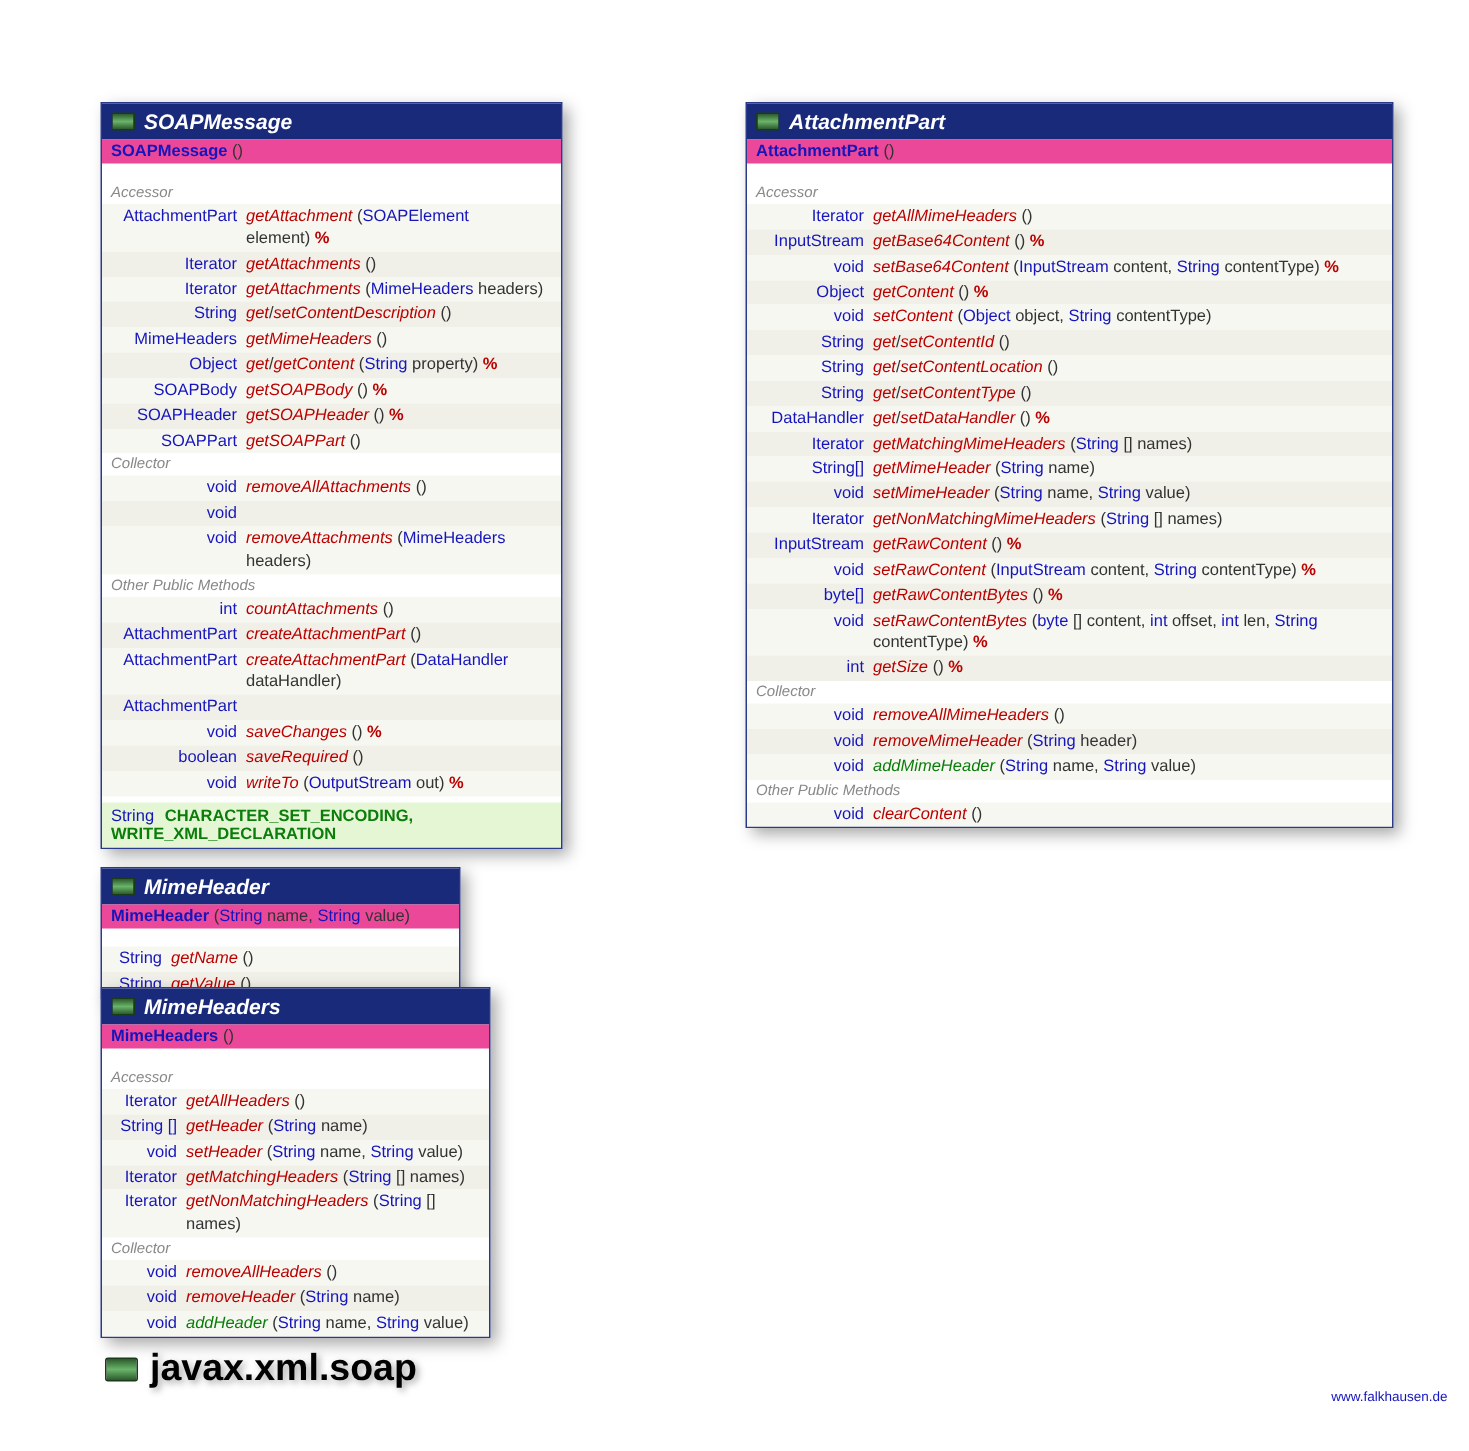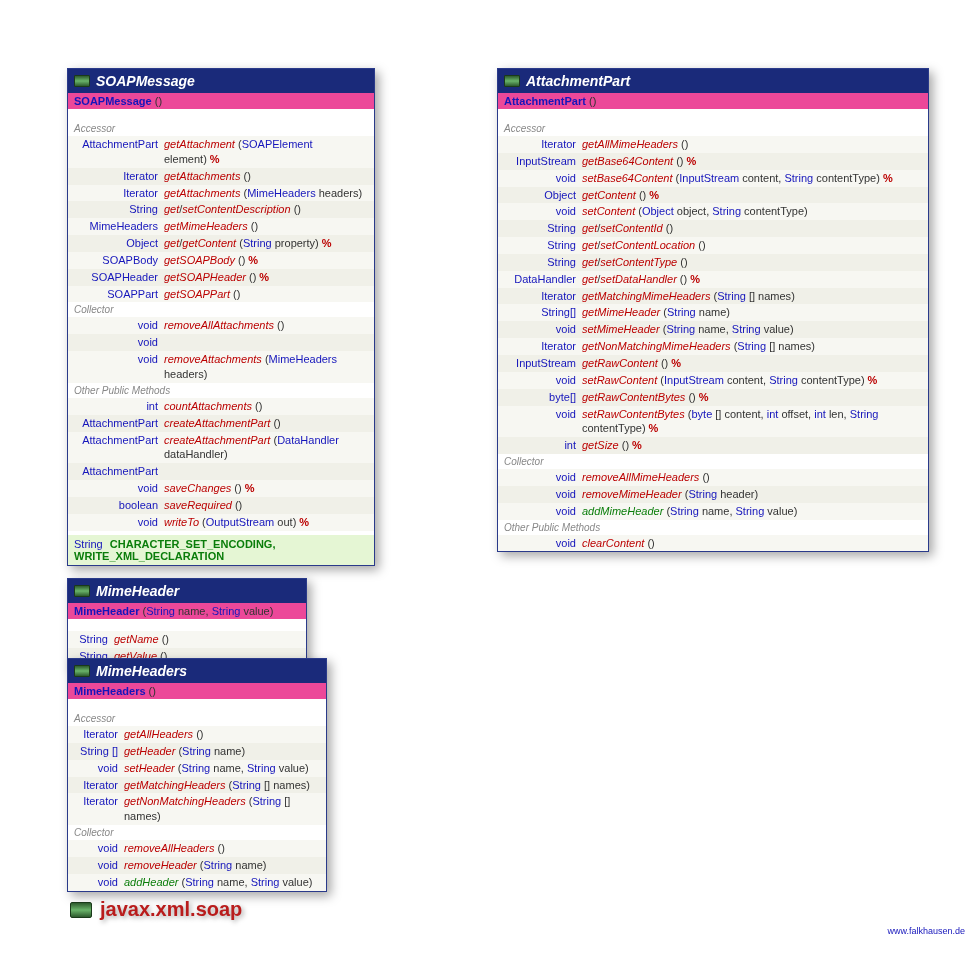--- a/index.html
+++ b/index.html
@@ -80,22 +80,22 @@
     font-size: 11px;
   }
   .constants-row .ret-type-c { color: #1515bb; padding-right: 4px;}
   .constants-row .const-names { color: #0a7d0a; font-weight: bold; }
   .package-label {
     position: absolute;
     display: flex;
     align-items: center;
     gap: 8px;
     font-weight: bold;
-    font-size: 20px;
-    color: #b91c1c;
+    font-size: 25px;
+    color: #000000;
     text-shadow: 2px 2px 5px rgba(0,0,0,0.35);
   }
   .package-icon {
     display: inline-block;
     width: 22px;
     height: 16px;
     background: linear-gradient(to bottom, #2d5a2d 0%, #6ab46a 50%, #2d5a2d 100%);
     border: 1px solid #1a3a1a;
     border-radius: 2px;
   }

